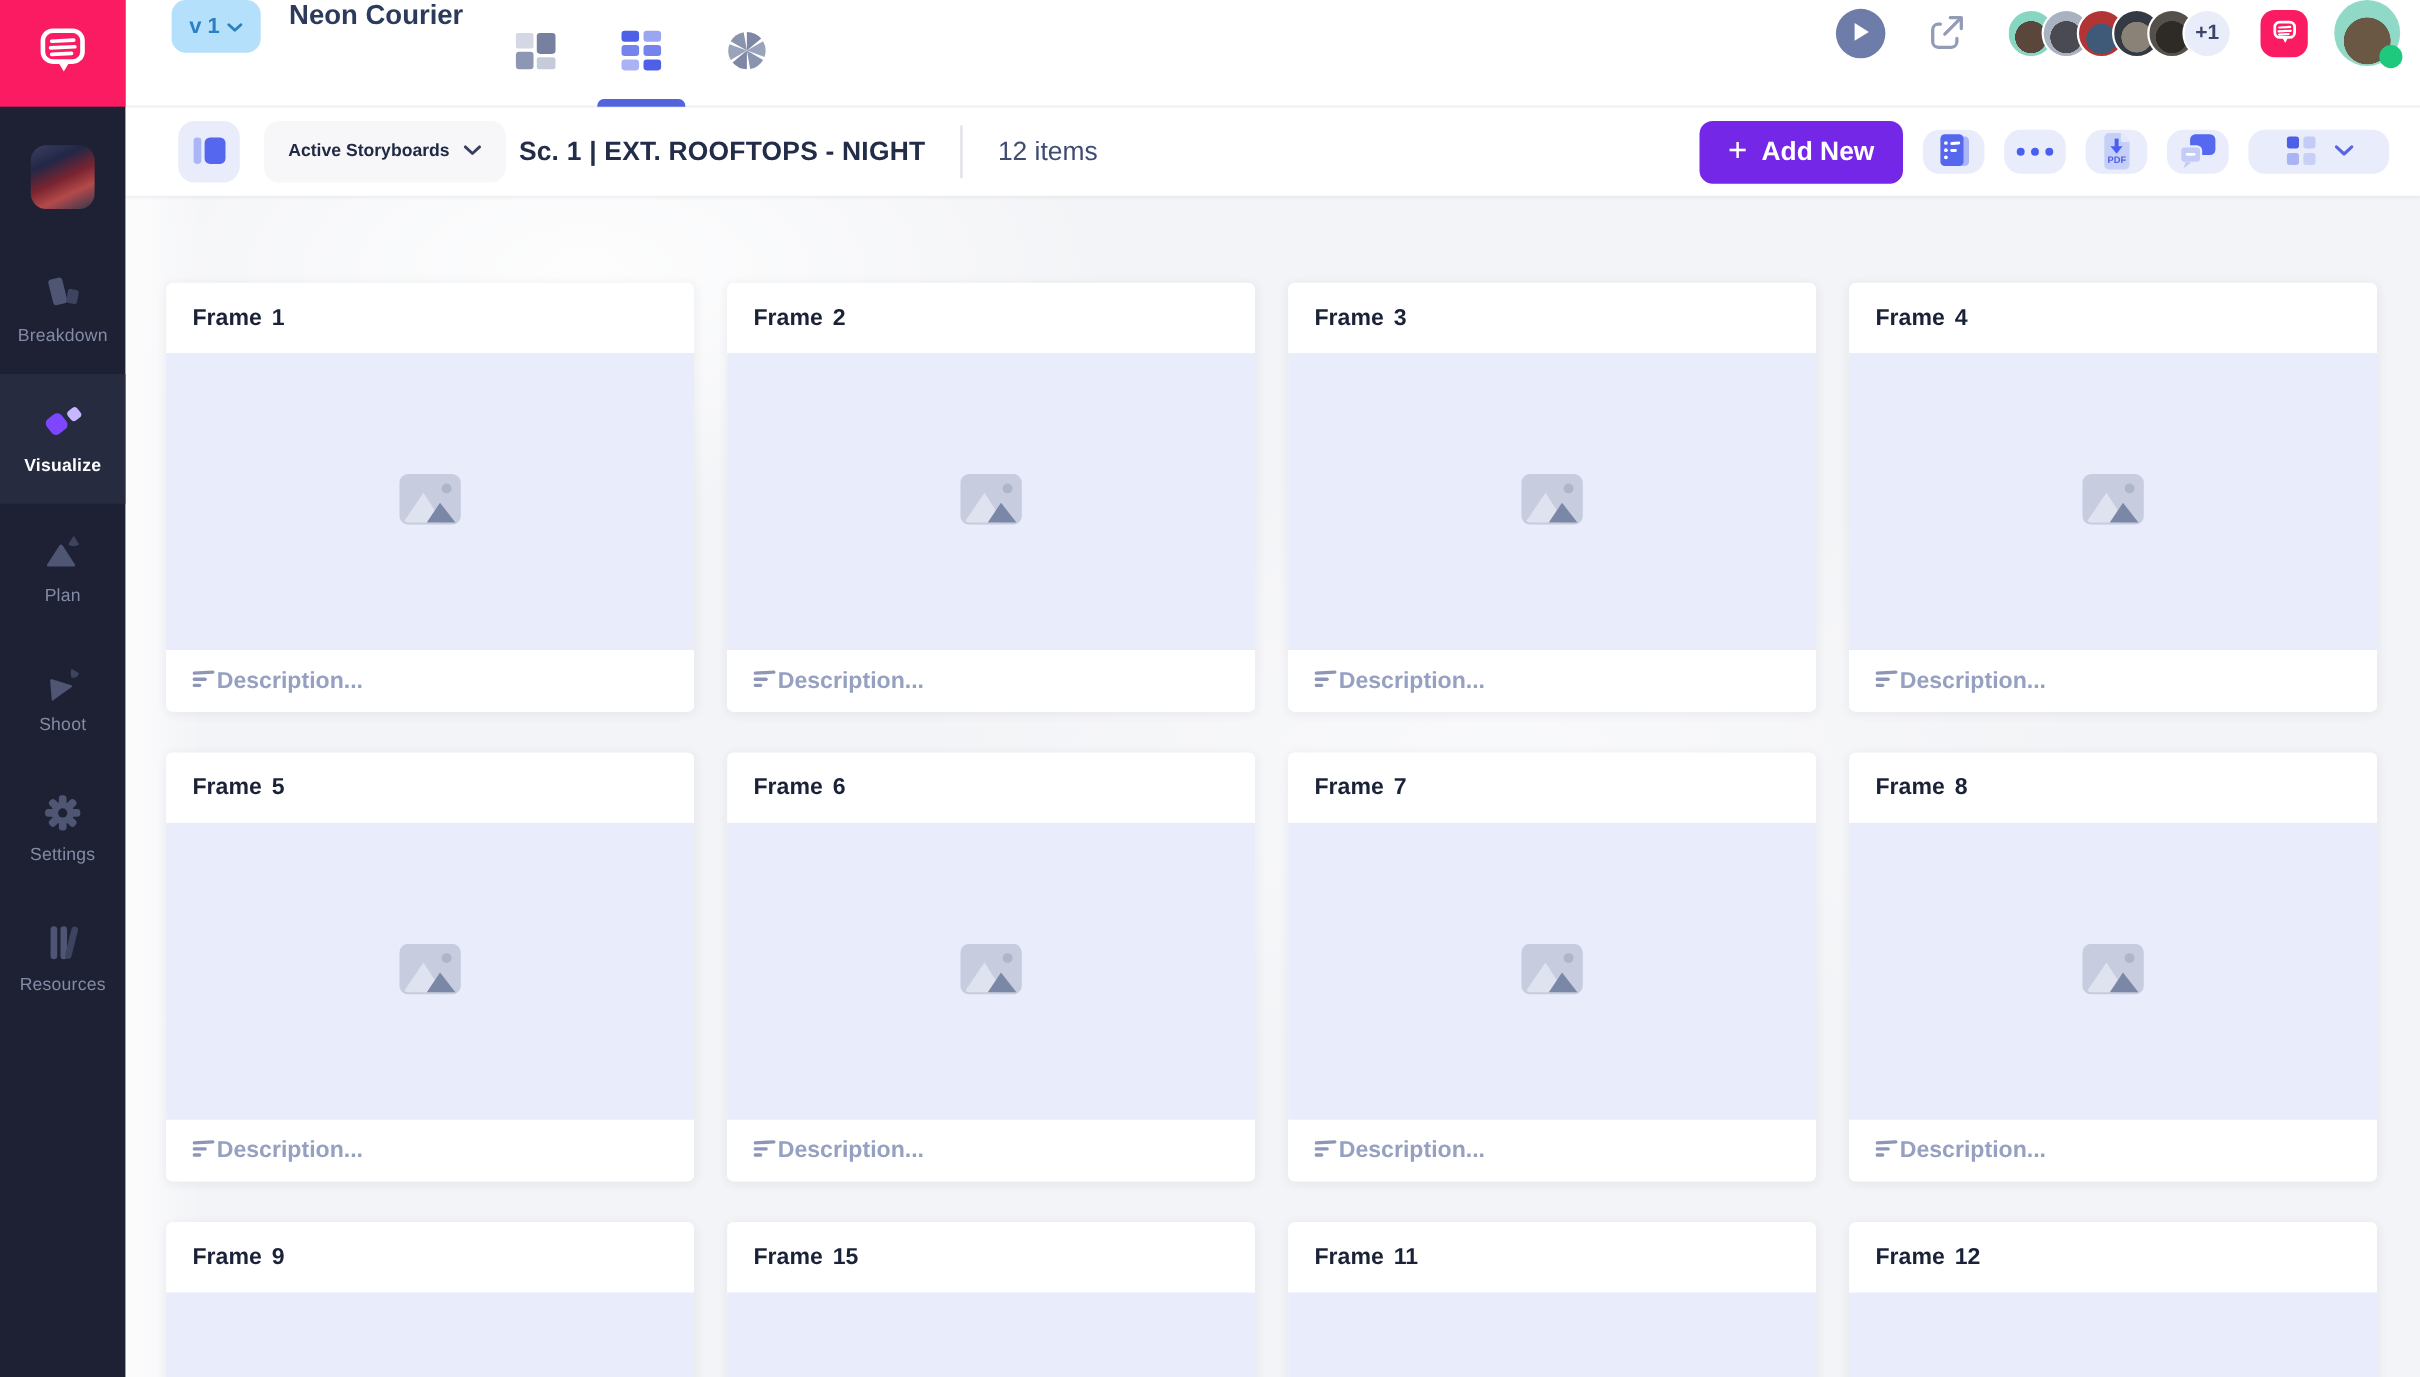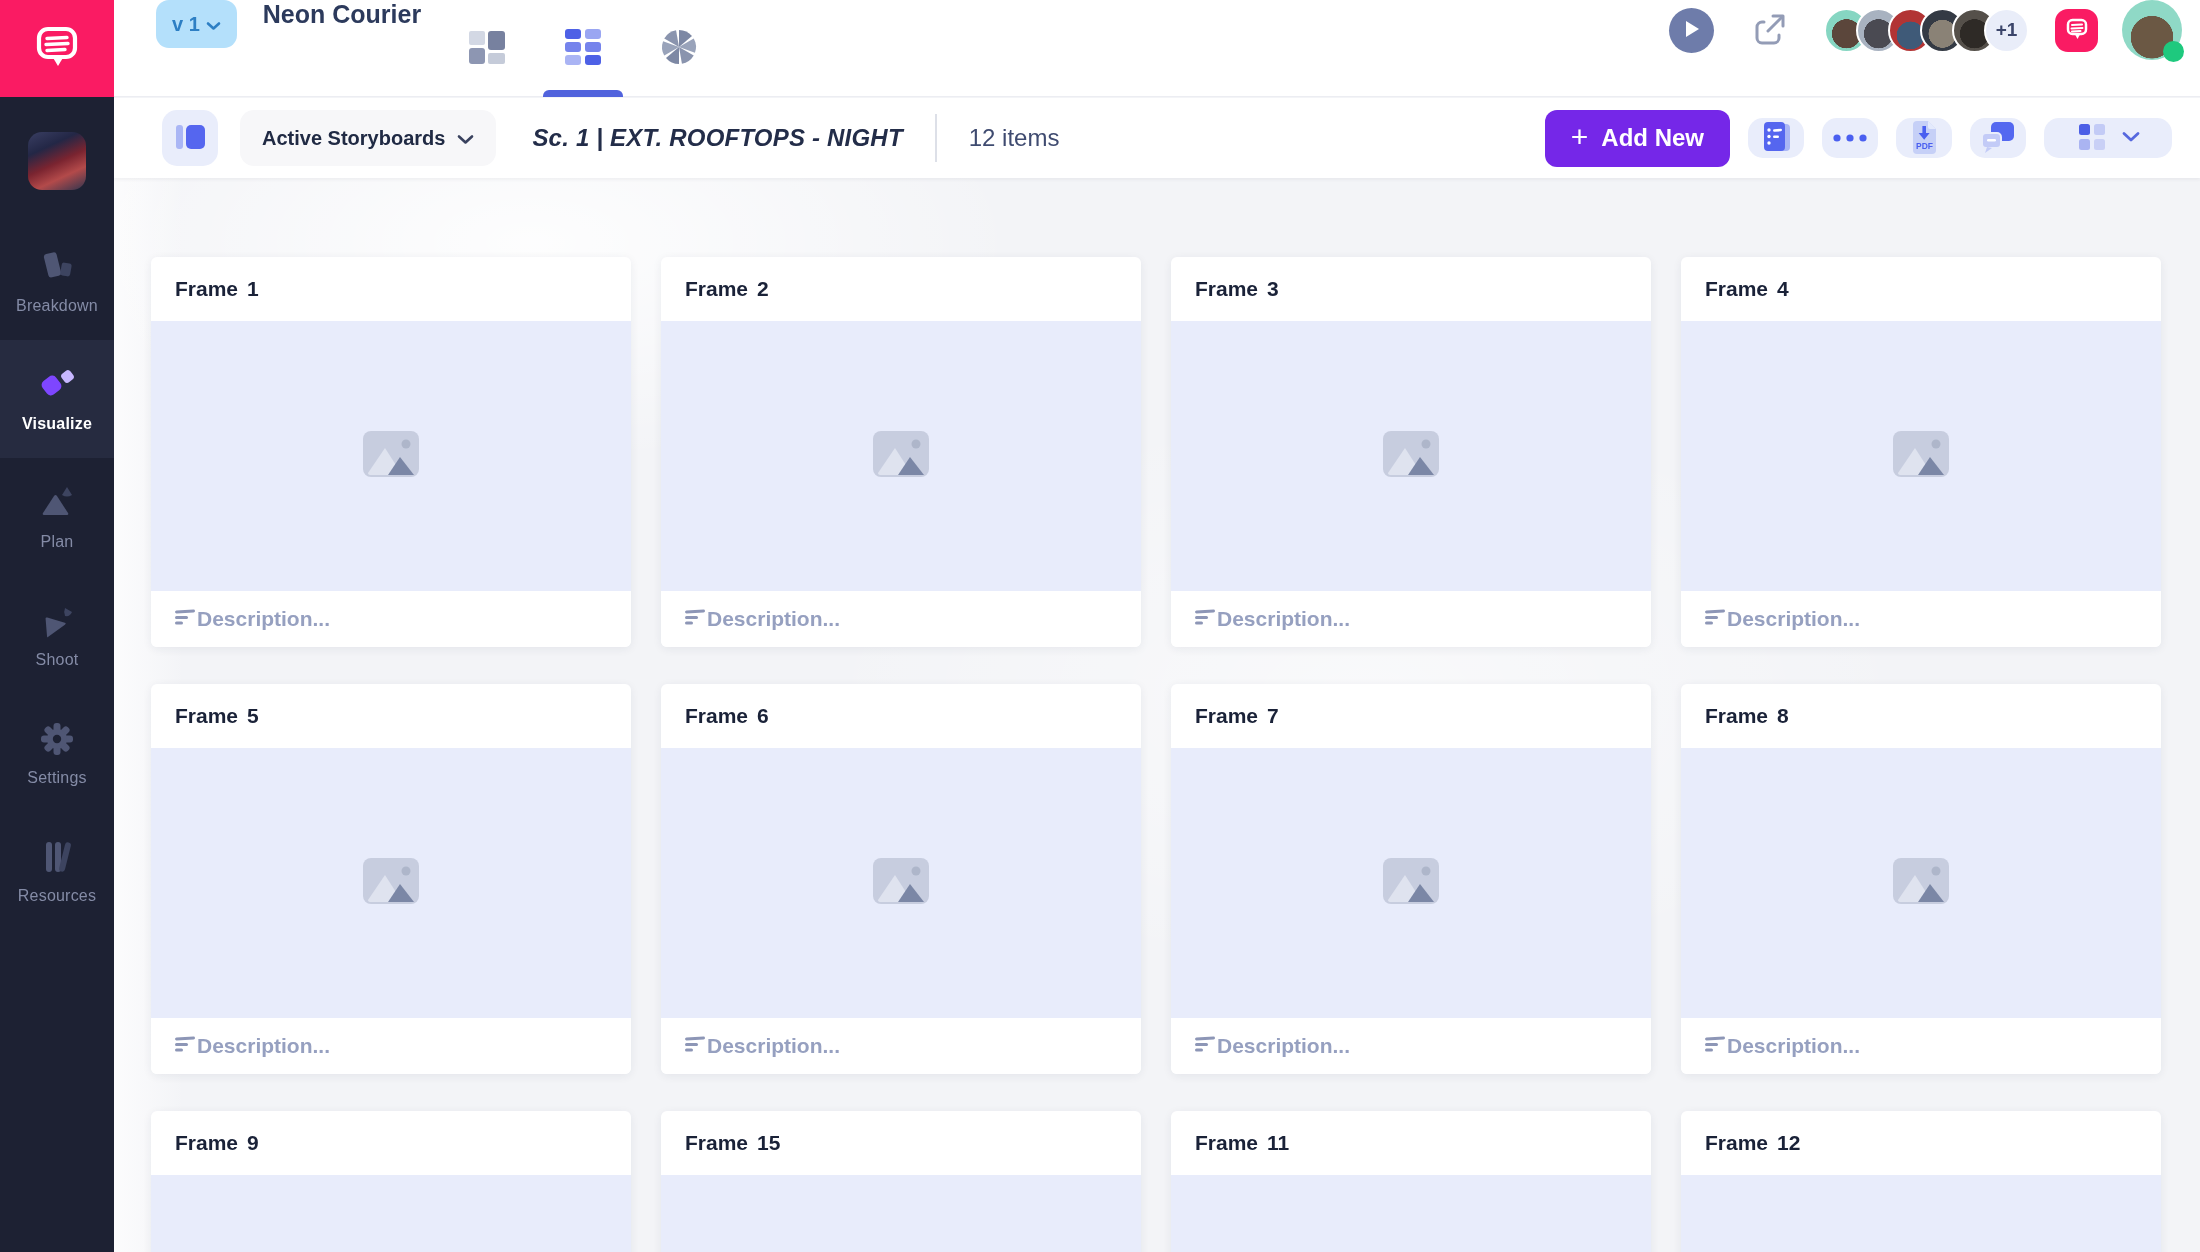--- a/index.html
+++ b/index.html
@@ -47,22 +47,22 @@
   .av-5{background:radial-gradient(circle at 50% 58%, #2e2a26 0 46%, #55504a 47%);}
   .overflow-badge{margin-left:-13px; width:45px; height:45px; border-radius:50%; background:#e9edf9; border:2px solid #fff; display:flex; align-items:center; justify-content:center; font-size:19px; font-weight:600; color:#3b456a; cursor:pointer;}
   .chat-btn{margin-left:26px; width:43px; height:43px; border-radius:13px; background:var(--brand-pink); border:none; display:flex; align-items:center; justify-content:center; cursor:pointer;}
   .user-avatar{margin-left:24px; width:60px; height:60px; border-radius:50%; position:relative; cursor:pointer;
     background:radial-gradient(circle at 50% 62%, #6b5844 0 44%, #8fd9c6 45%);}
   .status-dot{position:absolute; right:-2px; bottom:-2px; width:21px; height:21px; border-radius:50%; background:var(--online-green);}
 
   
   .toolbar{position:absolute; left:114px; right:0; top:98px; height:80px; background:#fff; display:flex; align-items:center; box-shadow:0 2px 3px rgba(30,35,60,.05); z-index:8;}
   .panel-btn{margin-left:48px; width:56px; height:56px; border-radius:15px; border:none; background:#e9edfb; display:flex; align-items:center; justify-content:center; cursor:pointer;}
-  .selector-pill{margin-left:22px; height:56px; border-radius:14px; border:none; background:#f7f7f9; padding:0 22px; display:flex; align-items:center; gap:12px; font-family:inherit; font-size:20px; font-weight:600; color:#202a44; cursor:pointer;}
-  .scene-title{margin-left:36px; font-size:24px; font-weight:600; color:#232d49; letter-spacing:.2px;font-style:italic;}
+  .selector-pill{margin-left:22px; height:56px; border-radius:14px; border:none; background:#f7f7f9; padding:0 22px; display:flex; align-items:center; gap:12px; font-family:inherit; font-size:16px; font-weight:600; color:#202a44; cursor:pointer;}
+  .scene-title{margin-left:12px; font-size:24px; font-weight:600; color:#232d49; letter-spacing:.2px;}
   .v-divider{margin-left:32px; width:2px; height:48px; background:#dde0e8;}
   .items-count{margin-left:32px; font-size:24px; color:#3f4b70;}
   .toolbar-right{margin-left:auto; margin-right:28px; display:flex; align-items:center; gap:18px;}
   .add-btn{height:57px; padding:0 26px; border-radius:12px; border:none; background:var(--accent-purple); color:#fff; font-family:inherit; font-size:24px; font-weight:600; display:flex; align-items:center; gap:13px; cursor:pointer;}
   .add-btn .plus{font-size:30px; font-weight:400; line-height:1; margin-top:-3px;}
   .tool-btn{width:56px; height:40px; border-radius:15px; border:none; background:#e9edfb; display:flex; align-items:center; justify-content:center; cursor:pointer;}
   .tool-btn.wide{width:128px; gap:14px;}
 
   
   .content{position:absolute; left:114px; right:0; top:178px; bottom:0; overflow:hidden;

